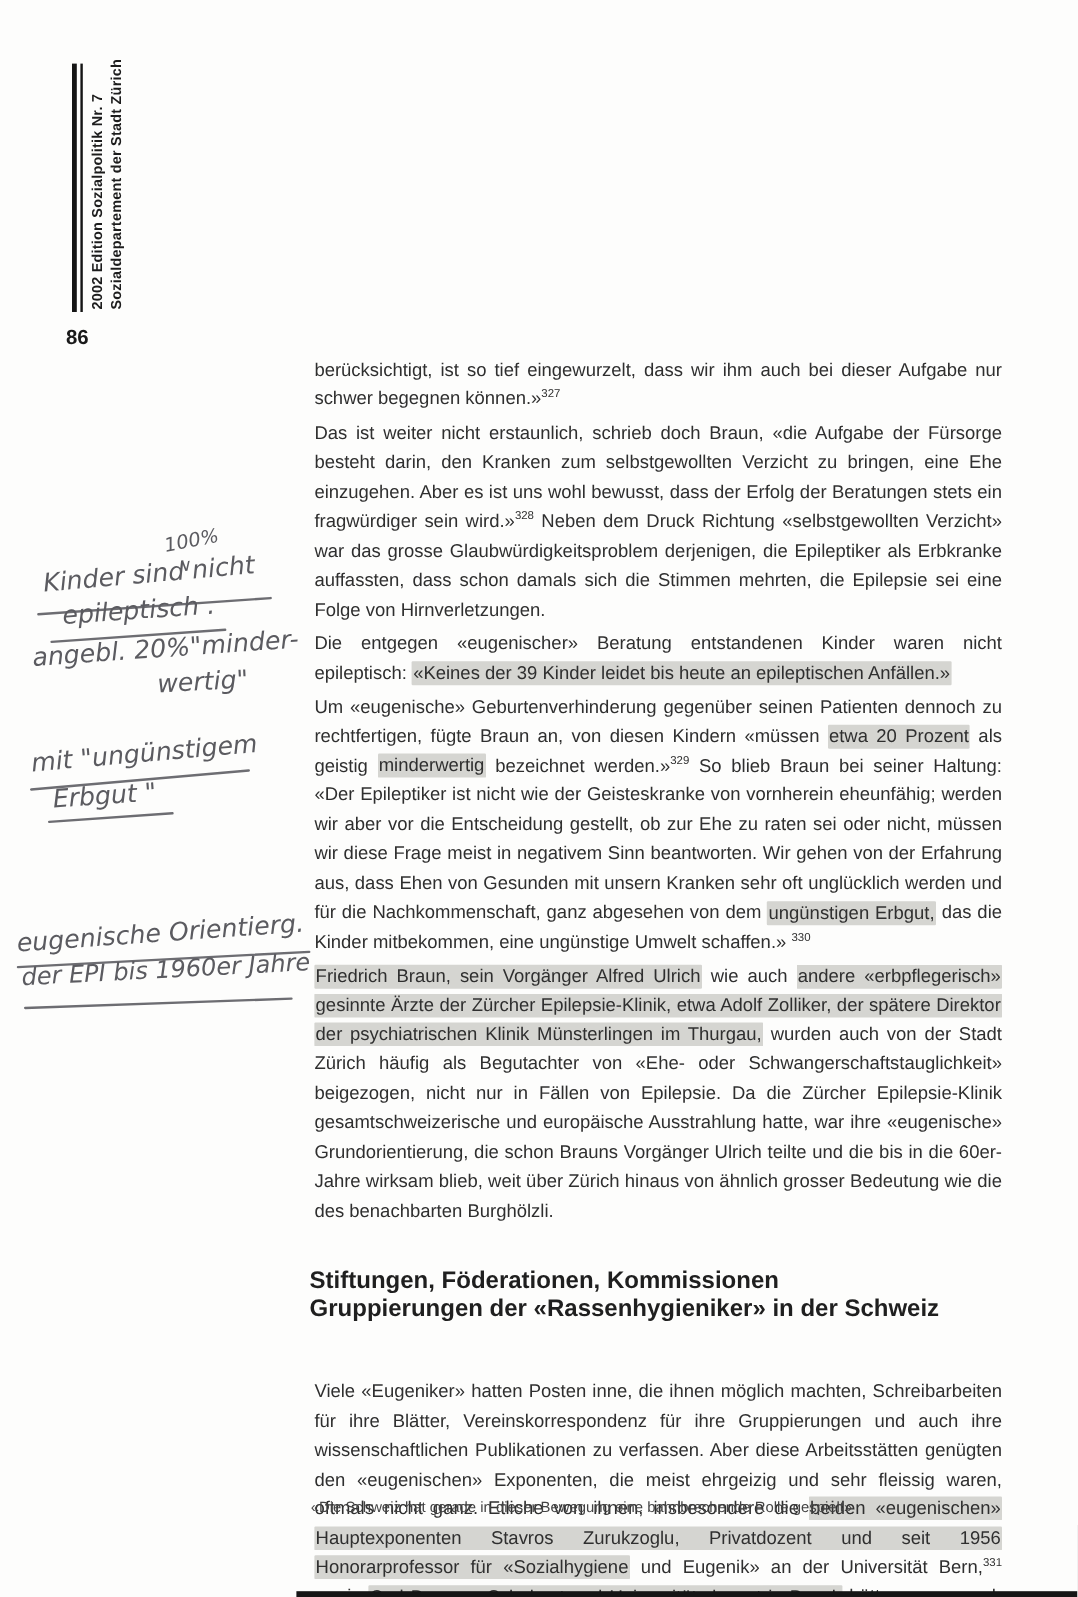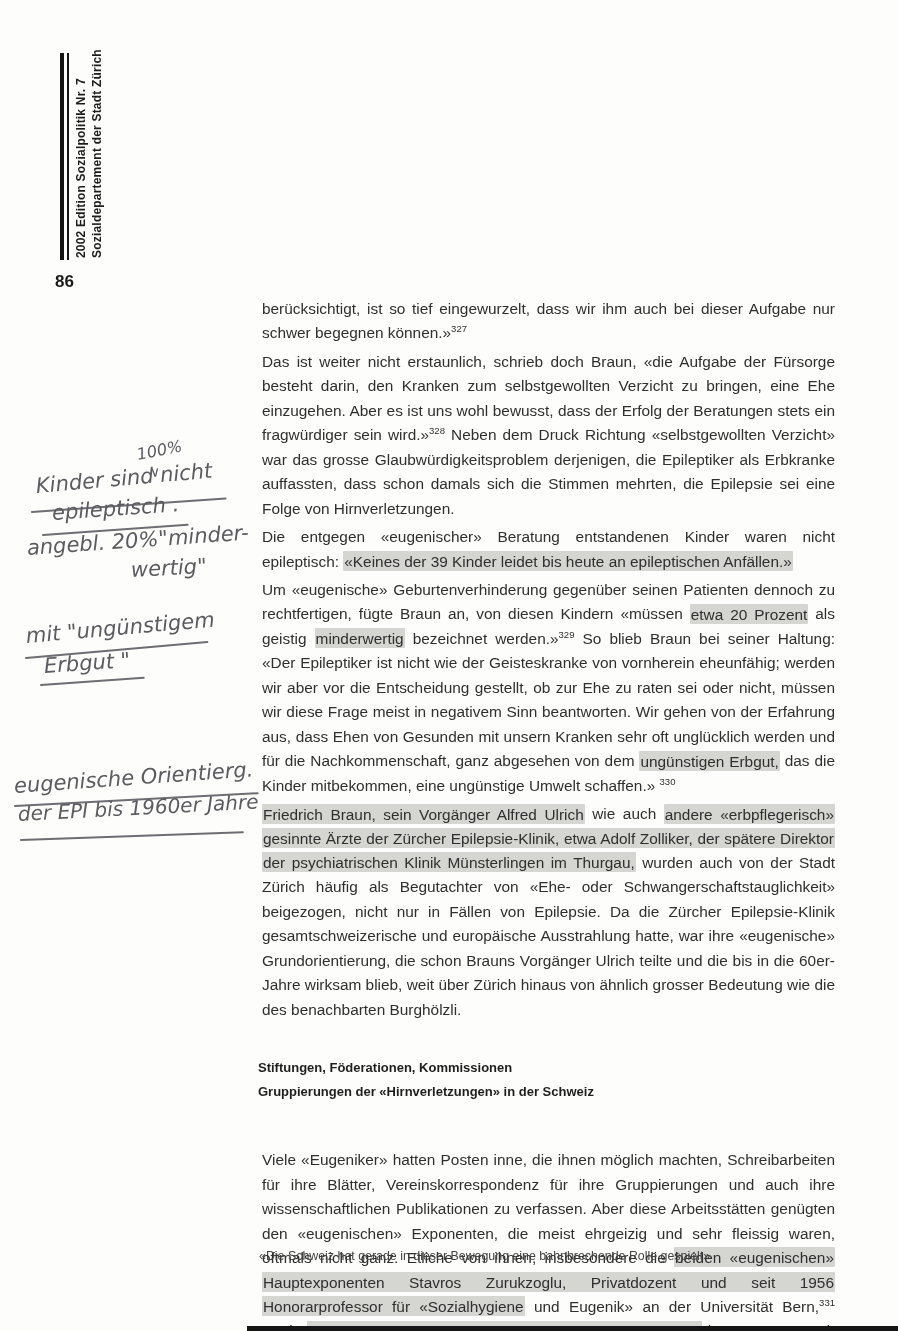--- a/index.html
+++ b/index.html
@@ -39,21 +39,21 @@
   }
   .main-col p{margin:4px;}
   sup{font-size:.62em;line-height:0;vertical-align:super;}
   .hl{
     background:rgba(146,146,140,.38);
     padding:1.5px 1px;border-radius:1px;
     box-decoration-break:clone;-webkit-box-decoration-break:clone;
   }
   .headings{
     margin:34px 0 45px 0;
-    font-weight:bold;font-size:13px;line-height:23.5px;
+    font-weight:bold;font-size:20px;line-height:23.5px;
     text-align:left;color:#1f1f1f;
   }
 
   
   .footer{
     position:absolute;left:259px;top:1247px;width:620px;
     font-size:12.4px;line-height:19.5px;color:#434343;
   }
 
   .bottom-bar{
@@ -87,21 +87,21 @@
 
   <div class="main-col">
     <p><span>berücksichtigt, ist so tief eingewurzelt, dass wir ihm auch bei dieser Aufgabe nur schwer begegnen können.»</span><sup>327</sup></p>
     <p><span>Das ist weiter nicht erstaunlich, schrieb doch Braun, «die Aufgabe der Fürsorge besteht darin, den Kranken zum selbstgewollten Verzicht zu bringen, eine Ehe einzugehen. Aber es ist uns wohl bewusst, dass der Erfolg der Beratungen stets ein fragwürdiger sein wird.»</span><sup>328</sup><span> Neben dem Druck Richtung «selbstgewollten Verzicht» war das grosse Glaubwürdigkeitsproblem derjenigen, die Epileptiker als Erbkranke auffassten, dass schon damals sich die Stimmen mehrten, die Epilepsie sei eine Folge von Hirnverletzungen.</span></p>
     <p><span>Die entgegen «eugenischer» Beratung entstandenen Kinder waren nicht epileptisch: </span><span class="hl">«Keines der 39 Kinder leidet bis heute an epileptischen Anfällen.»</span></p>
     <p><span>Um «eugenische» Geburtenverhinderung gegenüber seinen Patienten dennoch zu rechtfertigen, fügte Braun an, von diesen Kindern «müssen </span><span class="hl">etwa 20 Prozent</span><span> als geistig </span><span class="hl">minderwertig</span><span> bezeichnet werden.»</span><sup>329</sup><span> So blieb Braun bei seiner Haltung: «Der Epileptiker ist nicht wie der Geisteskranke von vornherein eheunfähig; werden wir aber vor die Entscheidung gestellt, ob zur Ehe zu raten sei oder nicht, müssen wir diese Frage meist in negativem Sinn beantworten. Wir gehen von der Erfahrung aus, dass Ehen von Gesunden mit unsern Kranken sehr oft unglücklich werden und für die Nachkommenschaft, ganz abgesehen von dem </span><span class="hl">ungünstigen Erbgut,</span><span> das die Kinder mitbekommen, eine ungünstige Umwelt schaffen.» </span><sup>330</sup></p>
     <p><span class="hl">Friedrich Braun, sein Vorgänger Alfred Ulrich</span><span> wie auch </span><span class="hl">andere «erbpflegerisch» gesinnte Ärzte der Zürcher Epilepsie-Klinik, etwa Adolf Zolliker, der spätere Direktor der psychiatrischen Klinik Münsterlingen im Thurgau,</span><span> wurden auch von der Stadt Zürich häufig als Begutachter von «Ehe- oder Schwangerschaftstauglichkeit» beigezogen, nicht nur in Fällen von Epilepsie. Da die Zürcher Epilepsie-Klinik gesamtschweizerische und europäische Ausstrahlung hatte, war ihre «eugenische» Grundorientierung, die schon Brauns Vorgänger Ulrich teilte und die bis in die 60er-Jahre wirksam blieb, weit über Zürich hinaus von ähnlich grosser Bedeutung wie die des benachbarten Burghölzli.</span></p>
 
     <div class="headings">
       <div>Stiftungen, Föderationen, Kommissionen</div>
-      <div>Gruppierungen der «Hirnverletzungen» in der Schweiz</div>
+      <div>Gruppierungen der «Rassenhygieniker» in der Schweiz</div>
     </div>
 
     <p><span>Viele «Eugeniker» hatten Posten inne, die ihnen möglich machten, Schreibarbeiten für ihre Blätter, Vereinskorrespondenz für ihre Gruppierungen und auch ihre wissenschaftlichen Publikationen zu verfassen. Aber diese Arbeitsstätten genügten den «eugenischen» Exponenten, die meist ehrgeizig und sehr fleissig waren, oftmals nicht ganz. Etliche von ihnen, insbesondere die </span><span class="hl">beiden «eugenischen» Hauptexponenten Stavros Zurukzoglu, Privatdozent und seit 1956 Honorarprofessor für «Sozialhygiene</span><span> und Eugenik» an der Universität Bern,</span><sup>331</sup><span> sowie </span><span class="hl">Carl Brugger, Schularzt und Universitätsdozent in Basel,</span><span> hätten gerne auch in der Schweiz nationale «erbbiologische» Programme mit Hilfe grosszügig ausgestatteter neuer Institutionen konsequent durchgezogen.</span></p>
   </div>
 
   <div class="footer">
     <div>«Die Schweiz hat gerade in dieser Bewegung eine bahnbrechende Rolle gespielt»</div>
   </div>
 
   <div class="bottom-bar"></div>

